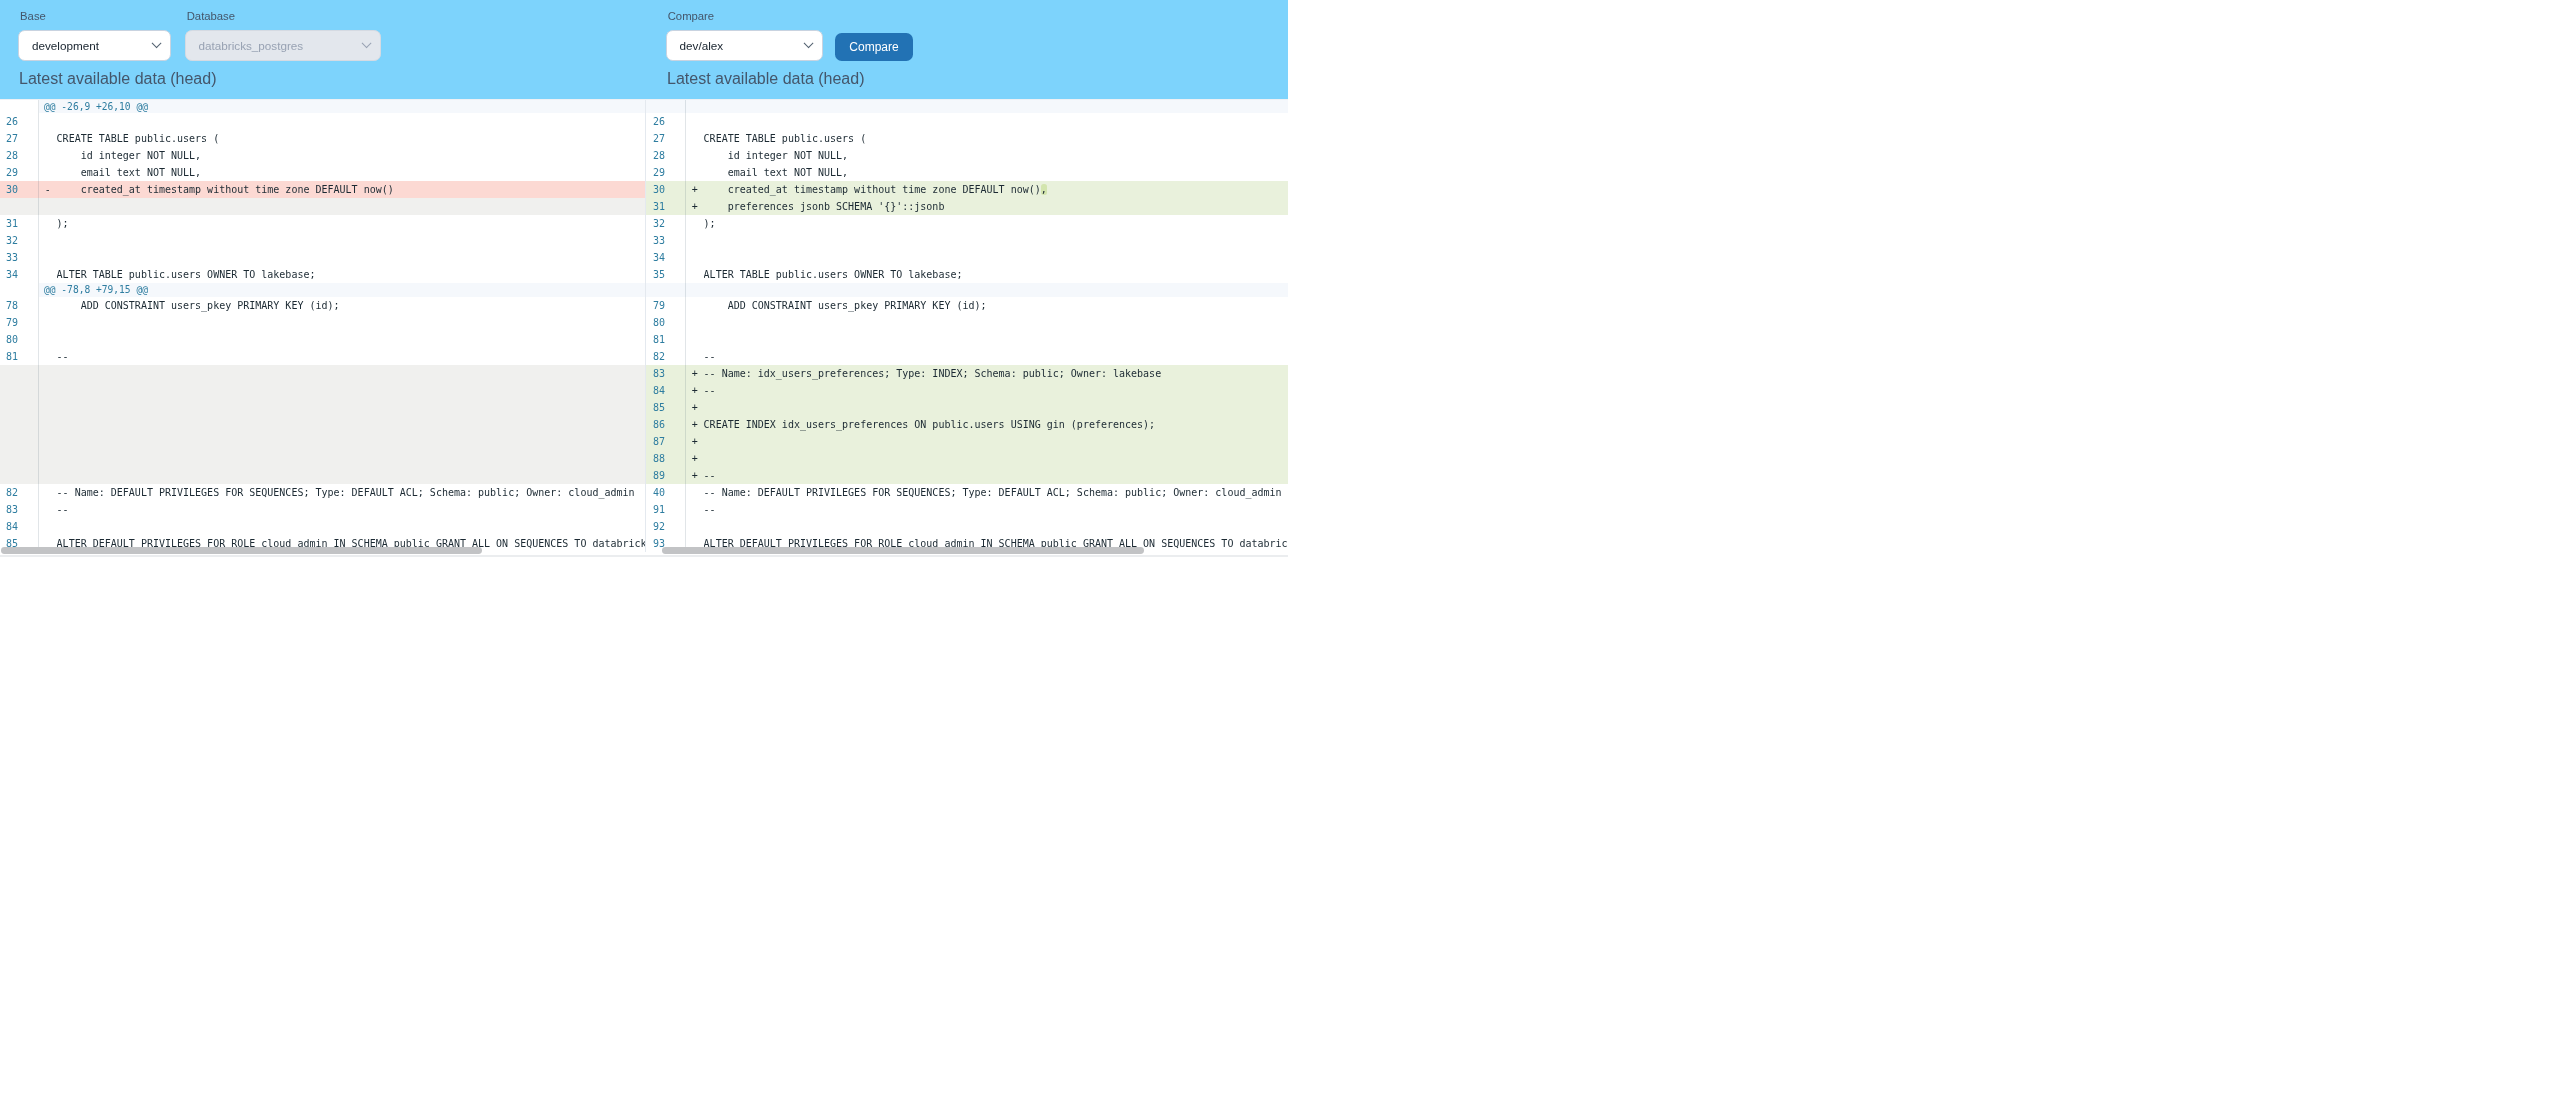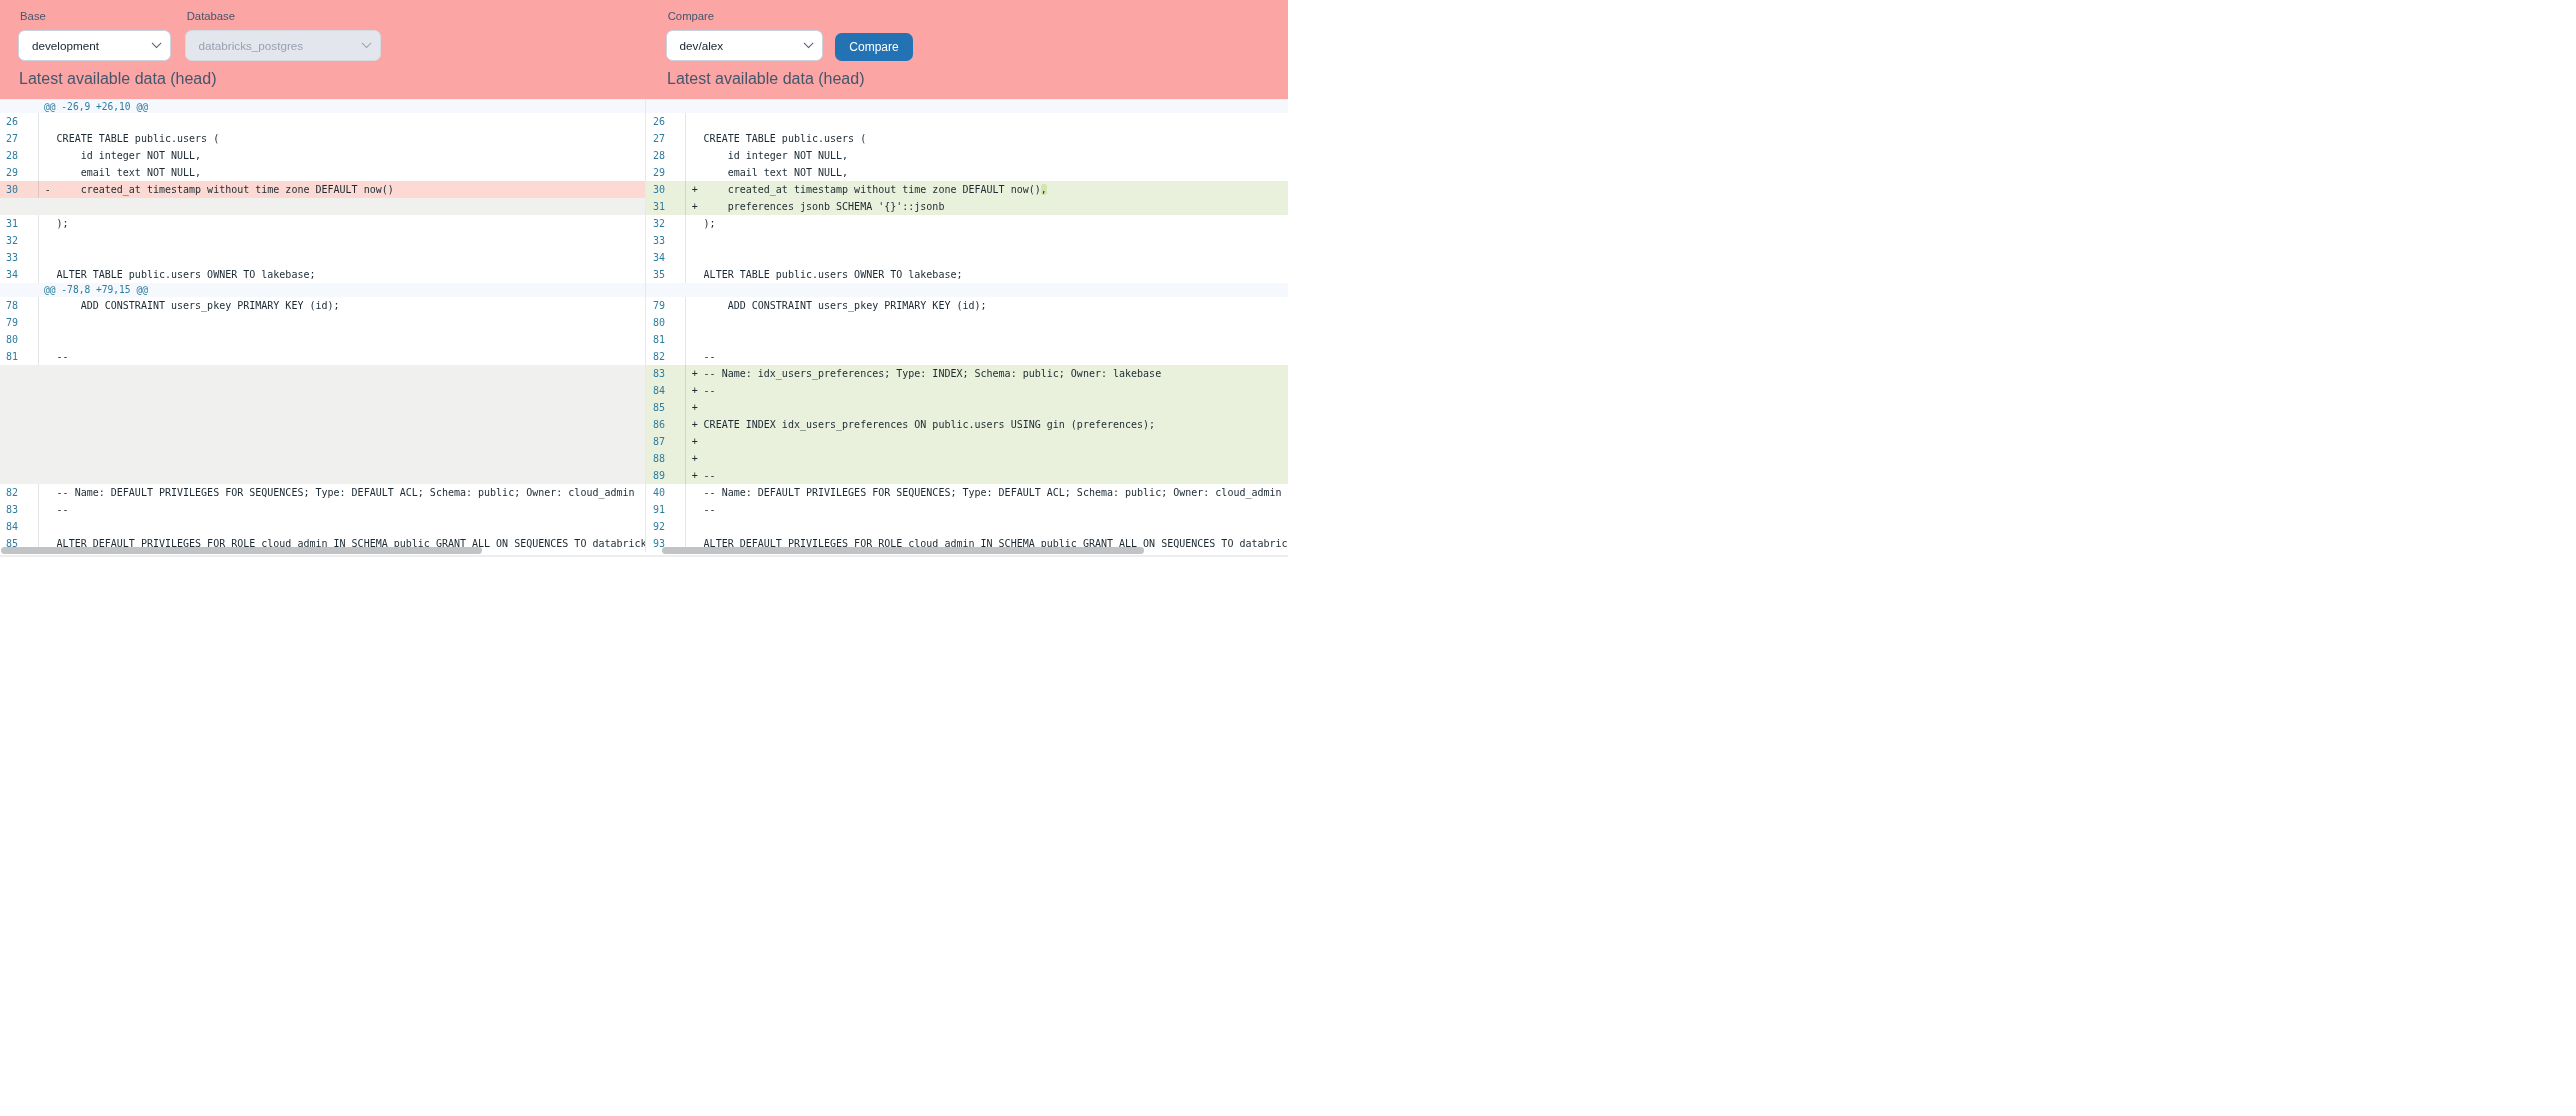--- a/index.html
+++ b/index.html
@@ -13,21 +13,21 @@
     --slate:#44566b;
     --code:#1c2a33;
   }
   *{box-sizing:border-box}
   html,body{margin:0;padding:0}
   body{
     width:1288px;height:558px;overflow:hidden;background:#fff;
     font-family:"Liberation Sans",sans-serif;position:relative;
   }
   
-  .toolbar{position:relative;height:99px;background:#fca5a5}
+  .toolbar{position:relative;height:99px;background:#7dd3fc}
   .fgroup{position:absolute;top:10px}
   .flabel{font-size:11.3px;color:var(--slate);margin-bottom:7.5px;margin-left:1.7px}
   .select{
     height:31px;border:0.8px solid #c9d3e0;border-radius:6.7px;background:#fff;
     display:flex;align-items:center;justify-content:space-between;
     padding:0 11.7px 0 12.6px;font-size:11.7px;color:#18232e;cursor:pointer;gap:20px;
   }
   .select.disabled{background:#e3e7ed;border-color:#d5dae2;color:#98a2b3;cursor:default}
   .chev{
     width:6.7px;height:6.7px;border-right:1.3px solid #51606f;border-bottom:1.3px solid #51606f;
@@ -41,21 +41,21 @@
     font-size:12px;font-weight:500;font-family:"Liberation Sans",sans-serif;cursor:pointer;
   }
   
   .diff{position:absolute;top:99px;left:0;width:1288px;height:460px;border-top:0.8px solid #eef1f5}
   .panes{display:flex;width:1288px}
   .pane{overflow:hidden}
   .pane.left{width:645px}
   .pane.right{width:643px;border-left:0.8px solid #e4e9ef}
   .row{
     display:flex;height:17px;line-height:17px;white-space:pre;
-    font-family:"DejaVu Sans Mono",monospace;font-size:10px;color:var(--code);align-items:center;
+    font-family:"DejaVu Sans Mono",monospace;font-size:10px;color:var(--code);
   }
   .row.hunk{height:13.4px;line-height:13.4px;background:var(--hunkbg);color:#2e7da0;font-size:9.6px}
   .ln{
     flex:0 0 39px;text-align:right;padding-right:20px;
     color:var(--lnc);border-right:0.8px solid rgba(45,70,95,.14);
   }
   .pane.right .ln{flex-basis:40px}
   .marker{flex:0 0 17.6px;text-align:center;overflow:hidden}
   .code{flex:1 1 auto;overflow:hidden}
   .row.hunk .code{padding-left:5px}

